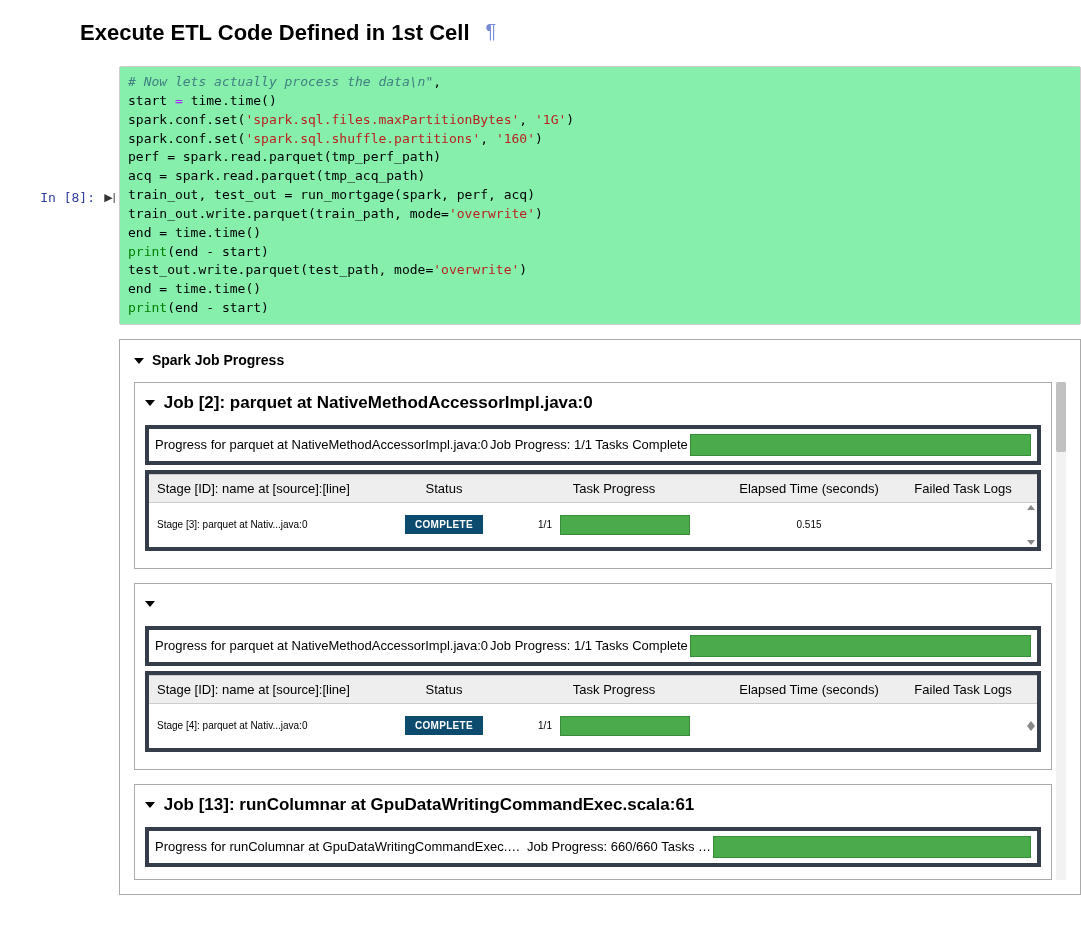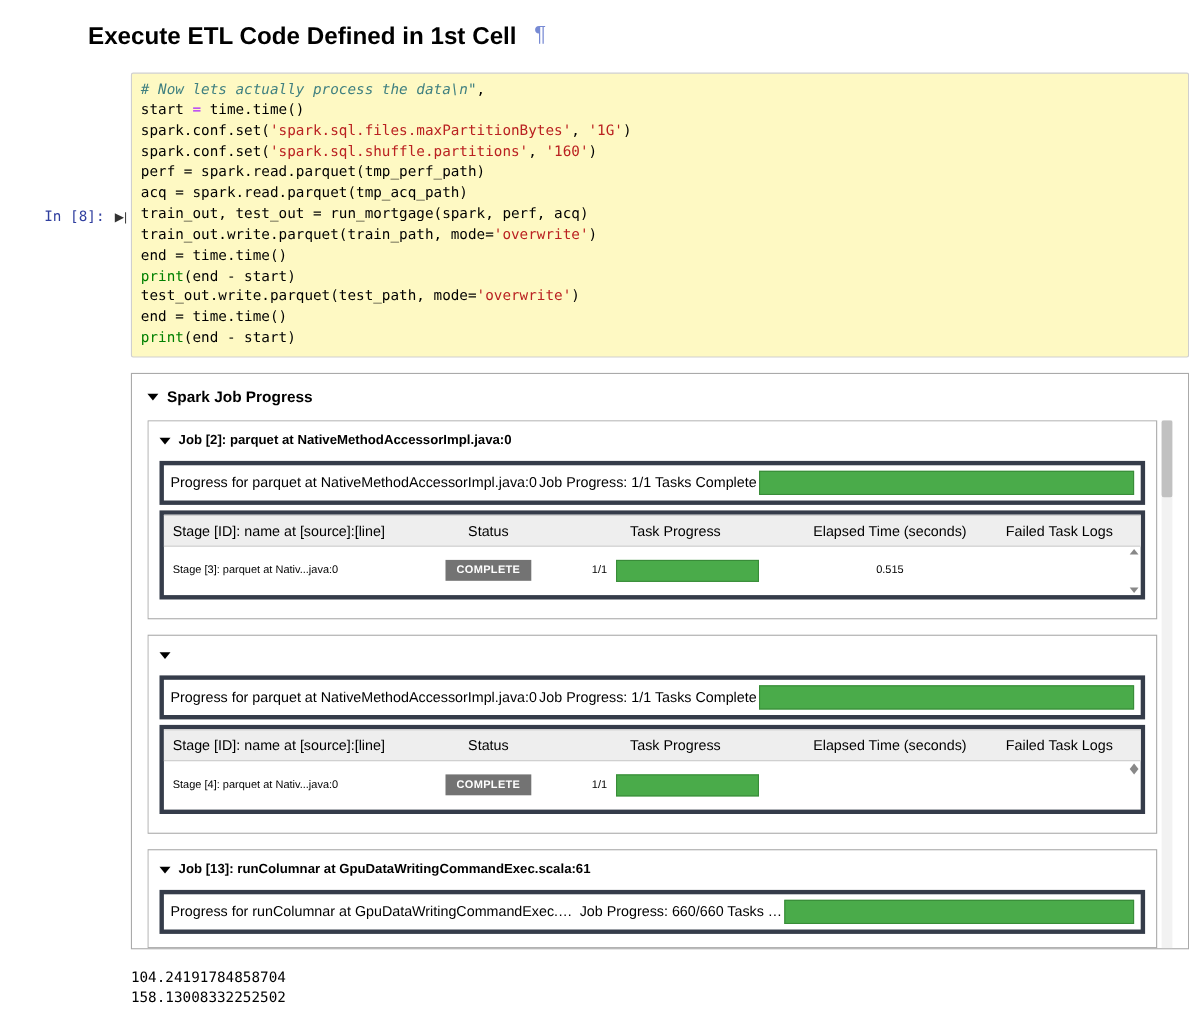--- a/index.html
+++ b/index.html
@@ -2,47 +2,47 @@
 <html><head>
 <meta charset="utf-8">
 <style>
   html,body{margin:0;padding:0;background:#fff;font-family:Arial,Helvetica,sans-serif;font-size:13px;color:#000}
   .page{width:1081px;margin:0 auto;padding:20px 0 40px 20px;box-sizing:border-box}
   h2{font-size:22px;font-weight:bold;margin:0 0 20px 60px;display:flex;align-items:flex-start}
   .pilcrow{color:#778ad4;margin-left:16px;font-size:20px;font-weight:normal}
   .cell{display:flex;align-items:center}
   .prompt{width:75px;text-align:right;padding-right:6px;color:#303f9f;font-family:Menlo,Consolas,monospace;font-size:13px;flex:none;padding-top:5px}
   .run-icon{flex:none;width:18px;display:flex;justify-content:center;padding-top:5px;font-size:11px;color:#333}
-  .code-area{flex:1;background:#fef9c3;border:1px solid #cfcfcf;border-radius:2px;padding:6px 8px;font-family:Menlo,Consolas,monospace;font-size:13px;line-height:1.45;white-space:pre;overflow:auto}
+  .code-area{flex:1;background:#86efac;border:1px solid #cfcfcf;border-radius:2px;padding:6px 8px;font-family:Menlo,Consolas,monospace;font-size:13px;line-height:1.45;white-space:pre;overflow:auto}
   .tok-cmt{color:#408080;font-style:italic}
   .tok-str{color:#ba2121}
   .tok-op{color:#aa22ff}
   .tok-fn{color:#008000}
   .output-area{margin-left:99px;margin-top:14px}
-  .spark-progress{border:1px solid #aaa;padding:12px 14px 0 14px;position:relative;margin-bottom:18px}
+  .spark-progress{border:1px solid #aaa;padding:12px 14px 14px 14px;position:relative;margin-bottom:8px}
   .sp-title{font-weight:bold;font-size:14px;margin-bottom:14px}
   .caret{display:inline-block;width:0;height:0;border-left:5px solid transparent;border-right:5px solid transparent;border-top:6px solid #000;margin-right:4px;vertical-align:middle}
   .jobs-wrap{position:relative;padding-right:14px;max-height:510px;overflow:hidden}
   .scrollbar{position:absolute;right:0;top:0;bottom:0;width:10px;background:#f2f2f2}
   .scrollbar .thumb{position:absolute;left:0;right:0;background:#c1c1c1;border-radius:2px}
   .job{border:1px solid #aaa;margin-bottom:14px;padding:10px 10px 12px 10px}
-  .job-title{font-weight:bold;font-size:12px;margin-bottom:12px}
+  .job-title{font-weight:bold;font-size:17px;margin-bottom:12px}
   .strip{border:4px solid #353c4a;margin-bottom:5px}
   .prog-row{display:flex;align-items:center;padding:5px 6px;gap:2px}
   .prog-text{font-size:13px;white-space:nowrap;overflow:hidden;text-overflow:ellipsis}
   .prog-bar{flex:1;height:20px;background:#4aab4a;border:1px solid #398c39}
   .tbl-head{display:flex;background:#eee;border-top:1px solid #ccc;border-bottom:1px solid #ccc;font-size:13px}
   .tbl-head div,.tbl-row div{padding:6px 4px;box-sizing:border-box;text-align:center}
   .c-stage{width:240px;text-align:left!important;padding-left:8px!important}
   .c-status{width:110px}
   .c-prog{width:230px}
   .c-elapsed{width:160px}
   .c-fail{flex:1}
   .tbl-row{display:flex;align-items:center;font-size:10px}
-  .status-badge{background:#737373;color:#fff;padding:4px 10px;display:inline-block;font-weight:bold;letter-spacing:.3px}
+  .status-badge{background:#0c4a6e;color:#fff;padding:4px 10px;display:inline-block;font-weight:bold;letter-spacing:.3px}
   .task-prog{display:flex;align-items:center;gap:8px;justify-content:center}
   .task-bar{width:130px;height:20px;background:#4aab4a;border:1px solid #398c39}
   .spinner{width:12px;flex:none;display:flex;flex-direction:column;justify-content:space-between;align-items:center;padding:2px 0}
   .spinner span{display:block;width:0;height:0;border-left:4px solid transparent;border-right:4px solid transparent}
   .spinner .up{border-bottom:5px solid #888}
   .spinner .dn{border-top:5px solid #888}
   .stdout{font-family:Menlo,Consolas,monospace;font-size:13px;line-height:1.35;white-space:pre;margin-left:99px}
 </style>
 </head>
 <body>
@@ -134,21 +134,21 @@
             </div>
           </div>
           <div class="strip">
             <div class="tbl-head">
               <div class="c-stage">Stage [ID]: name at [source]:[line]</div>
               <div class="c-status">Status</div>
               <div class="c-prog">Task Progress</div>
               <div class="c-elapsed">Elapsed Time (seconds)</div>
               <div class="c-fail">Failed Task Logs</div>
             </div>
-            <div style="display:flex;align-items:flex-start">
+            <div style="display:flex;align-items:center">
               <div class="tbl-row" style="flex:1">
                 <div class="c-stage">Stage [4]: parquet at Nativ...java:0</div>
                 <div class="c-status"><span class="status-badge">COMPLETE</span></div>
                 <div class="c-prog">
                   <div class="task-prog">
                     <span>1/1</span>
                     <div class="task-bar"></div>
                   </div>
                 </div>
                 <div class="c-fail"></div>
@@ -175,16 +175,14 @@
           </div>
         </div>
 
         <div class="scrollbar">
           <div class="thumb" style="top:0;height:70px"></div>
         </div>
       </div>
     </div>
   </div>
 
-  <div class="stdout">104.24191784858704
-158.13008332252502</div>
 
 </div>
 
 </body></html>

